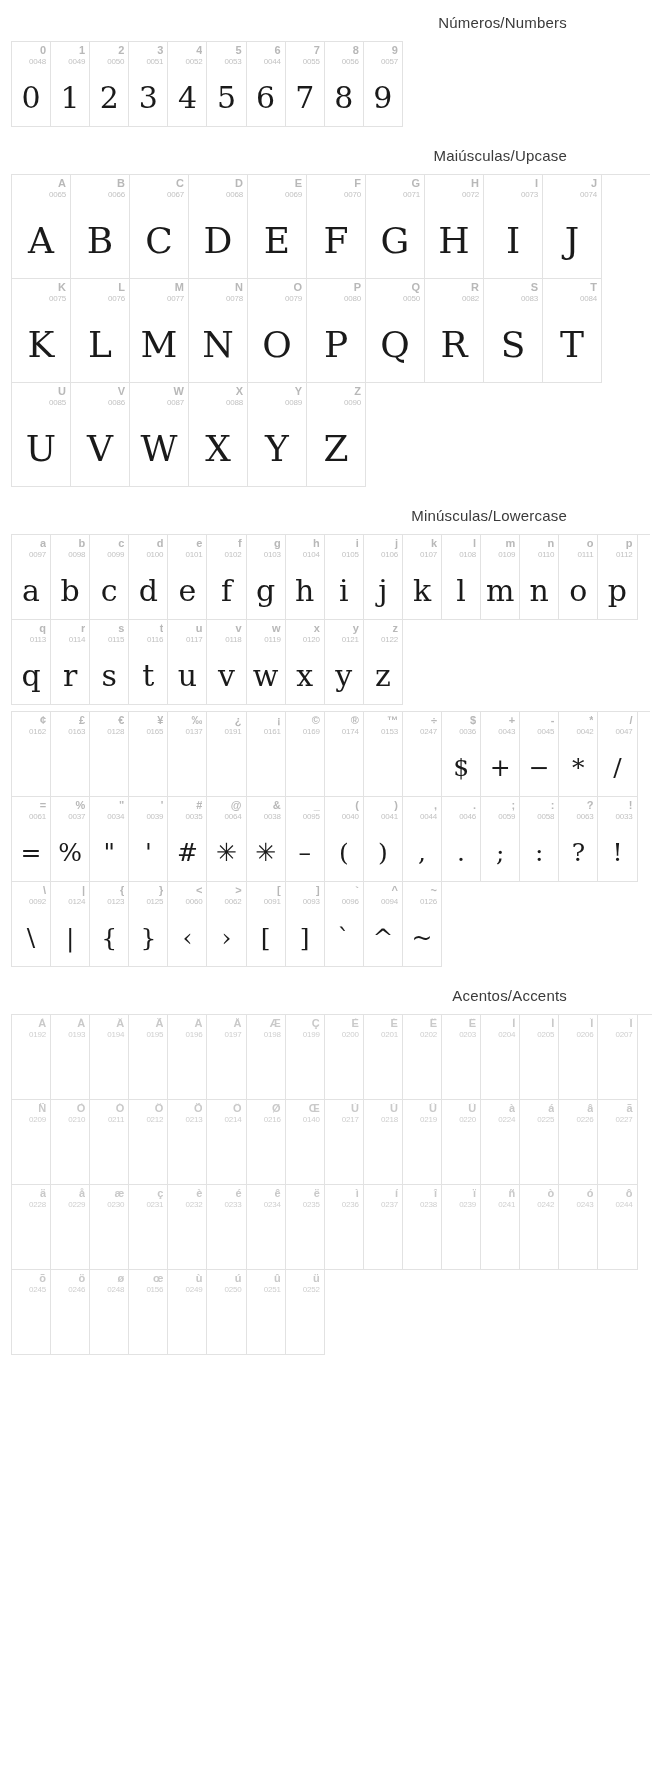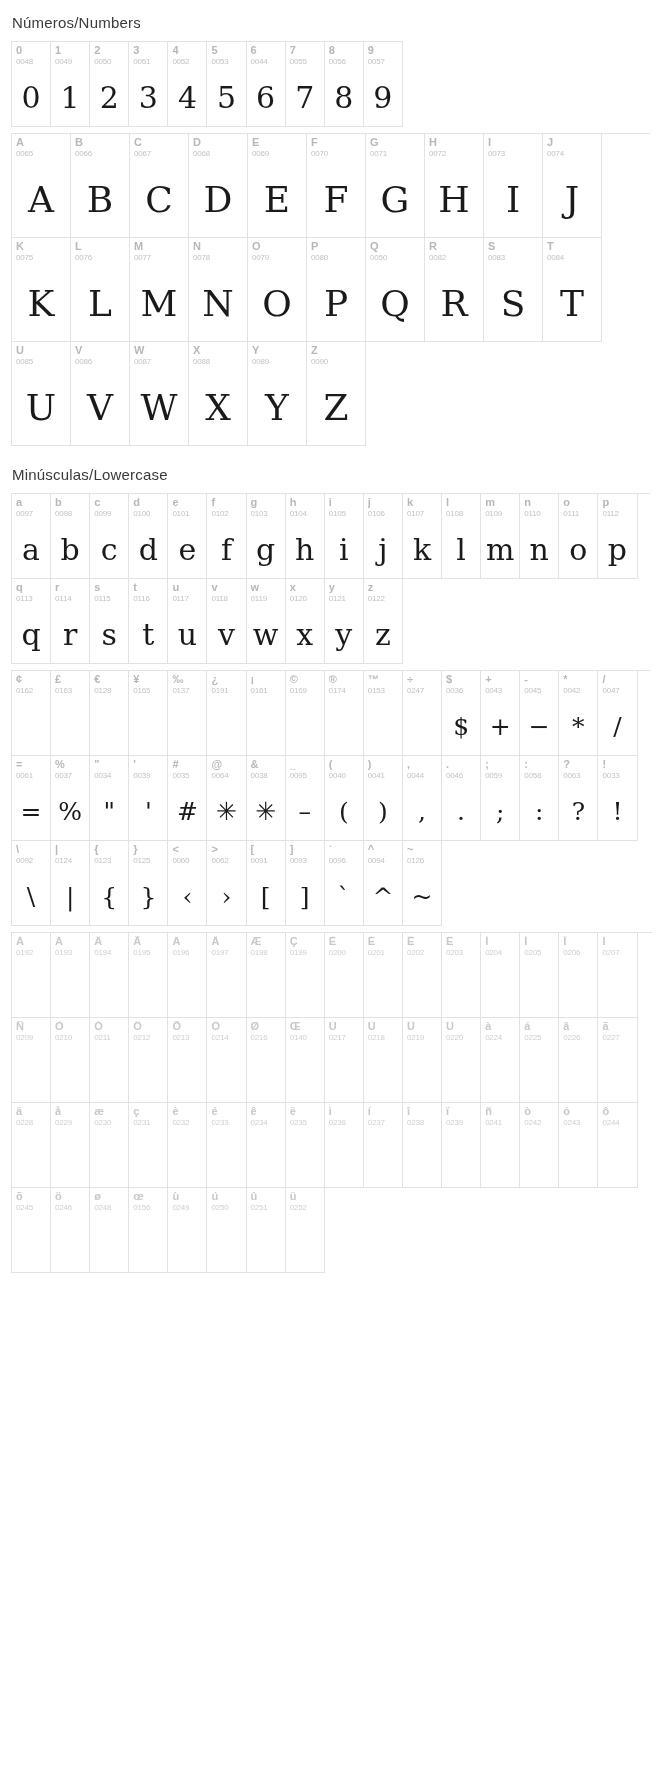--- a/index.html
+++ b/index.html
@@ -9,20 +9,21 @@
     background: #ffffff;
     width: 661px;
   }
   body {
     font-family: "Liberation Sans", sans-serif;
     color: #333;
   }
   .page {
     width: 567px;
     padding: 0 0 10px 0;
+    text-align: right;
   }
   .section-title {
     font-size: 15px;
     color: #3a3a3a;
     font-weight: normal;
     margin: 0;
     padding: 14px 0 10px 12px;
     letter-spacing: 0.2px;
   }
   .grid {
@@ -164,20 +165,21 @@
       </div>
       <div class="cell">
         <div class="meta">
           <span class="ch">9</span>
           <span class="code">0057</span>
         </div>
         <div class="glyph">9</div>
       </div>
     </div>
     <div class="spacer"></div>
+    <div class="section-title">Maiúsculas/Upcase</div>
     <div class="grid grid-up">
       <div class="cell">
         <div class="meta">
           <span class="ch">A</span>
           <span class="code">0065</span>
         </div>
         <div class="glyph">A</div>
       </div>
       <div class="cell">
         <div class="meta">
@@ -839,20 +841,21 @@
       </div>
       <div class="cell">
         <div class="meta">
           <span class="ch">~</span>
           <span class="code">0126</span>
         </div>
         <div class="glyph">~</div>
       </div>
     </div>
     <div class="spacer"></div>
+    <div class="section-title">Acentos/Accents</div>
     <div class="grid grid-acc">
       <div class="cell">
         <div class="meta">
           <span class="ch">À</span>
           <span class="code">0192</span>
         </div>
         <div class="glyph"></div>
       </div>
       <div class="cell">
         <div class="meta">

